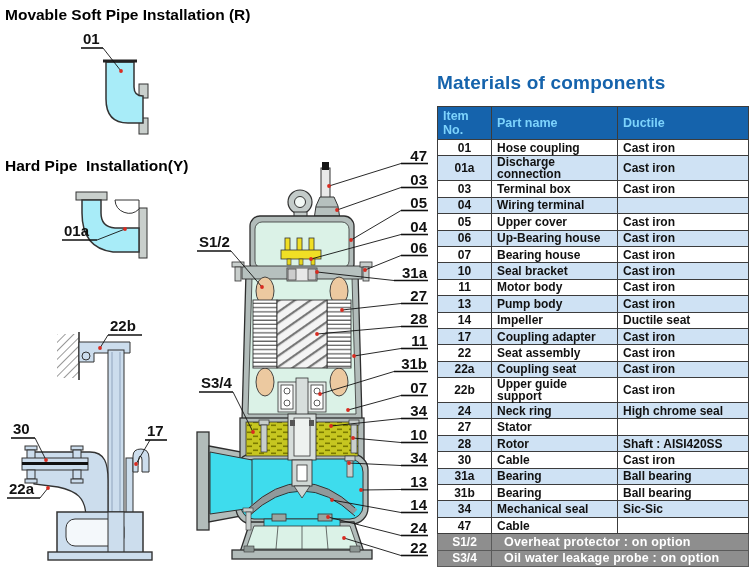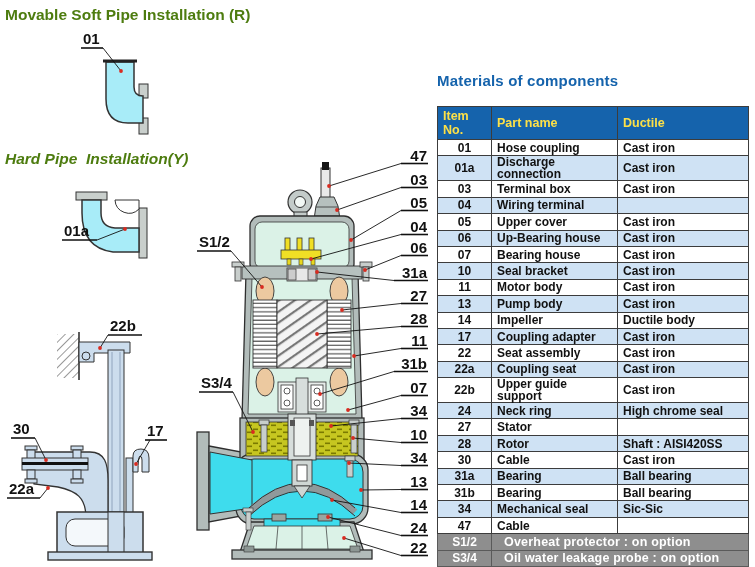--- a/index.html
+++ b/index.html
@@ -1,26 +1,26 @@
 <!DOCTYPE html>
 <html><head>
 <meta charset="utf-8">
 <style>
   html,body{margin:0;padding:0;background:#fff;}
   .stage{position:relative;width:755px;height:567px;background:#ffffff;overflow:hidden;
          font-family:"Liberation Sans",sans-serif;}
-  .sec-title{position:absolute;color:#4d7c0f;font-weight:bold;font-size:15.5px;white-space:pre;}
+  .sec-title{position:absolute;color:#000000;font-weight:bold;font-size:15.5px;white-space:pre;}
   #title-r{left:5px;top:6px;}
-  #title-y{left:5px;top:150px;font-style:italic;}
+  #title-y{left:5px;top:157px;}
   #title-z{left:5px;top:290px;}
-  .materials-title{position:absolute;left:437px;top:72px;font-size:15px;font-weight:800;
+  .materials-title{position:absolute;left:437px;top:72px;font-size:19px;font-weight:800;
                    color:#1563ac;letter-spacing:.2px;}
   .materials-table{position:absolute;left:437px;top:106px;width:311px;border-collapse:collapse;
                    table-layout:fixed;font-size:12px;font-weight:bold;color:#111;}
-  .materials-table th{background:#1563ac;color:#fde047;text-align:left;border:1px solid #3c3c3c;
+  .materials-table th{background:#1563ac;color:#7dd3fc;text-align:left;border:1px solid #3c3c3c;
                       padding:2px 5px;font-size:12.5px;height:16px;}
   .materials-table td{border:1px solid #3c3c3c;height:15.4px;padding:0 5px;line-height:1;}
   .materials-table td.item{text-align:center;padding:0;}
   .materials-table tr.alt td{background:#cfe2f4;}
   .materials-table tr.opt td{background:#8e8e8e;color:#fff;border-color:#5a5a5a;}
   .materials-table td.opt-desc{font-size:12.5px;padding-left:12px;letter-spacing:.2px;}
   svg{position:absolute;left:0;top:0;font-family:"Liberation Sans",sans-serif;}
   .callout-text{font-weight:bold;fill:#111;}
 </style>
 </head>
@@ -429,21 +429,21 @@
           <td class="">Cast iron</td>
         </tr>
         <tr class="alt">
           <td class="item">13</td>
           <td class="">Pump body</td>
           <td class="">Cast iron</td>
         </tr>
         <tr class="">
           <td class="item">14</td>
           <td class="">Impeller</td>
-          <td class="">Ductile body</td>
+          <td class="">Ductile seat</td>
         </tr>
         <tr class="alt">
           <td class="item">17</td>
           <td class="">Coupling adapter</td>
           <td class="">Cast iron</td>
         </tr>
         <tr class="">
           <td class="item">22</td>
           <td class="">Seat assembly</td>
           <td class="">Cast iron</td>

